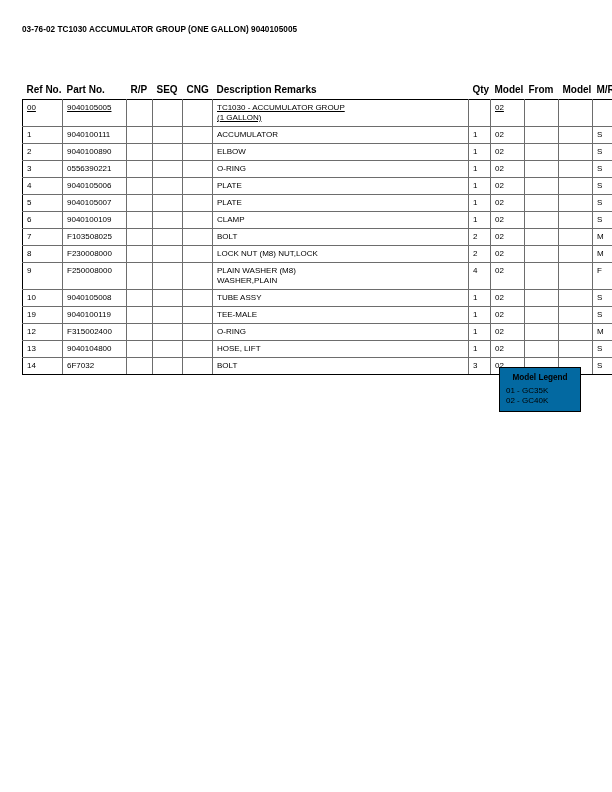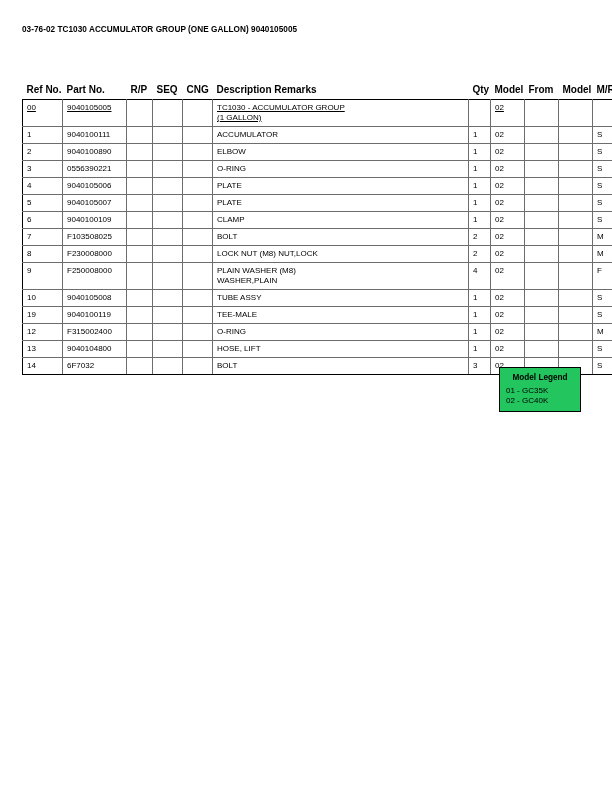--- a/index.html
+++ b/index.html
@@ -128,21 +128,21 @@
     display: block;
   }
 
   
   .legend-box {
     position: absolute;
     left: 499px;
     top: 367px;
     width: 68px;
     border: 1px solid #000;
-    background: #22c55e;
+    background: #0369a1;
     padding: 4px 6px 5px 6px;
   }
   .legend-title {
     font-size: 8.2px;
     font-weight: bold;
     text-align: center;
     line-height: 11px;
     margin-bottom: 3px;
     white-space: nowrap;
   }

